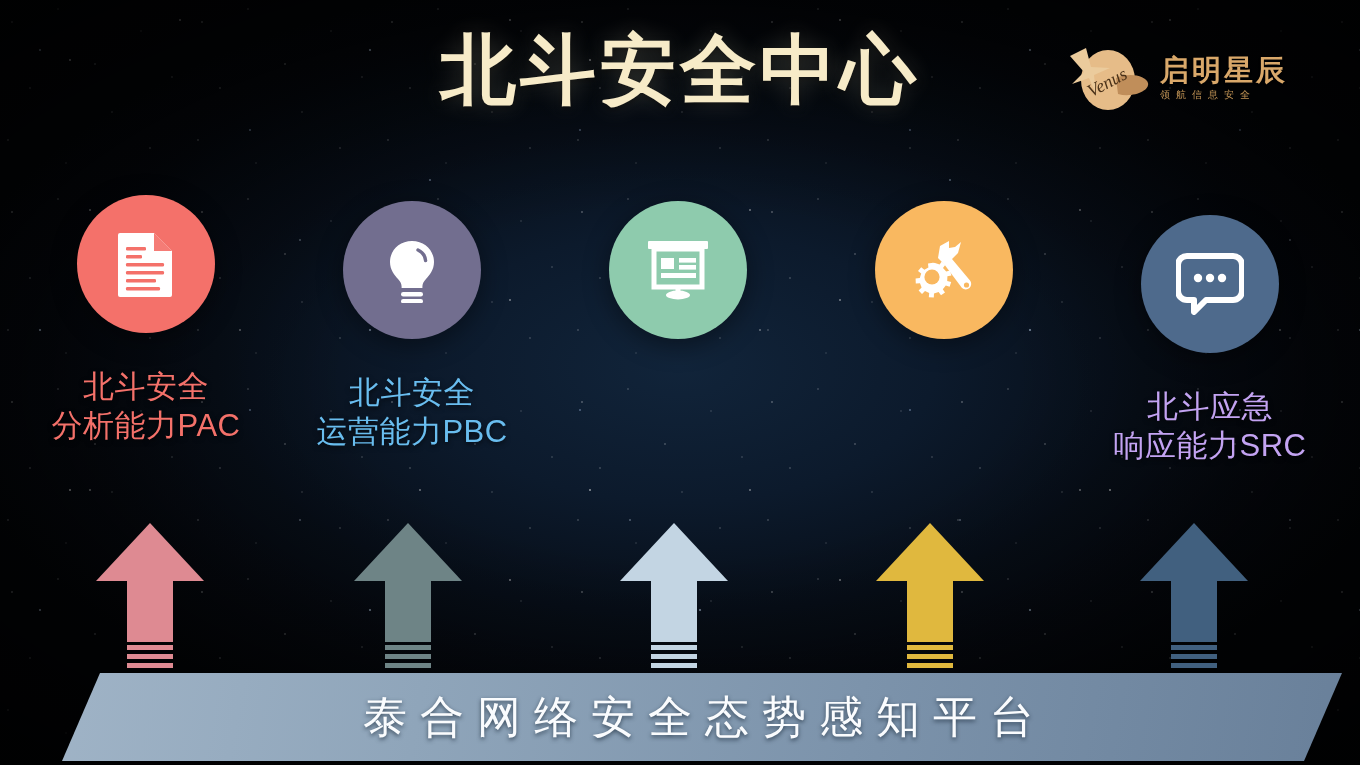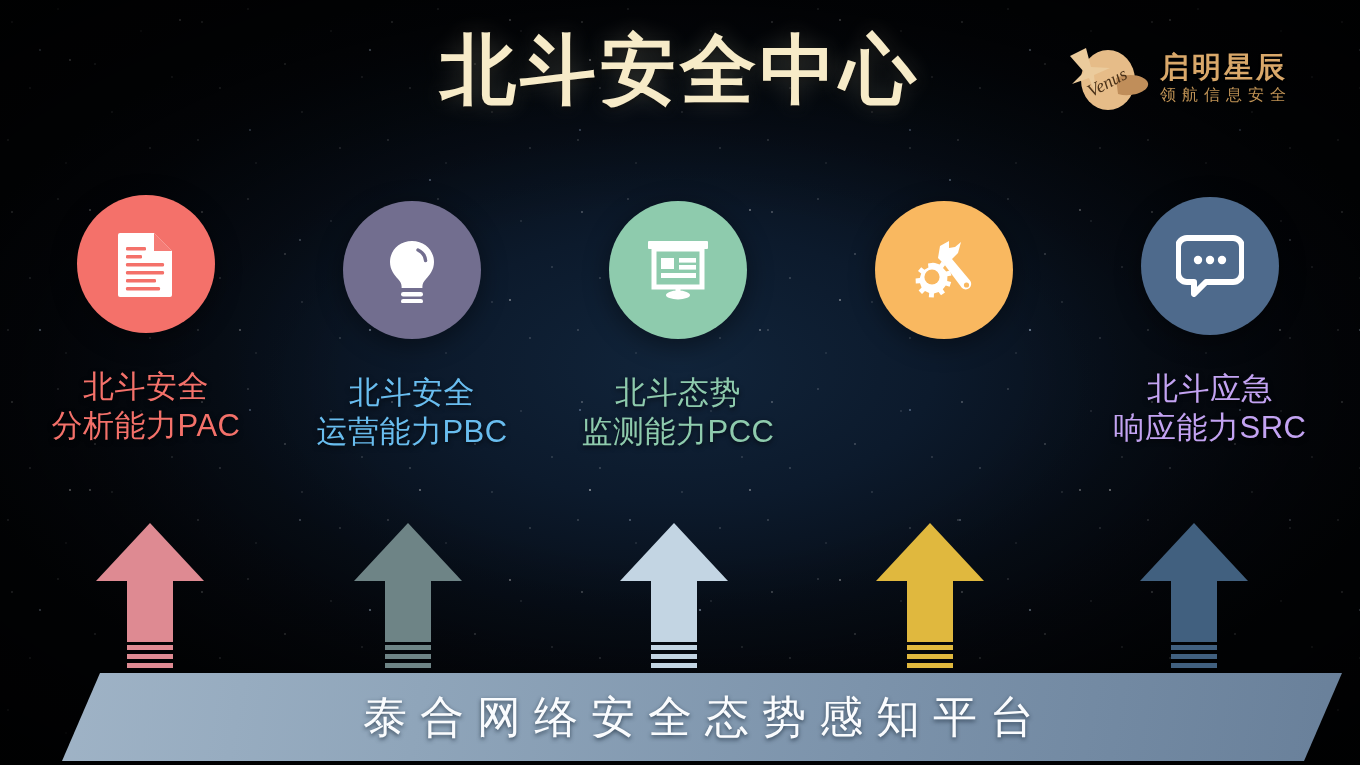--- a/index.html
+++ b/index.html
@@ -66,21 +66,21 @@
     position:absolute;left:1058px;top:34px;width:252px;height:88px;
     display:flex;align-items:center;gap:10px;
   }
   .logo-mark{position:relative;width:92px;height:80px;flex:0 0 auto;}
   .logo-text{display:flex;flex-direction:column;gap:5px;}
   .logo-cn{
     font-size:29px;font-weight:700;letter-spacing:3px;color:#D9A86A;
     text-shadow:0 1px 2px rgba(0,0,0,.6);line-height:1;
   }
   .logo-sub{
-    font-size:16px;letter-spacing:6px;color:#C09355;line-height:1;
+    font-size:10px;letter-spacing:6px;color:#C09355;line-height:1;
   }
 
   
   .pillars{position:absolute;left:0;top:195px;width:1360px;height:300px;}
   .pillar{position:absolute;top:0;width:272px;text-align:center;}
   .circle{
     width:138px;height:138px;border-radius:50%;
     margin:0 auto;display:flex;align-items:center;justify-content:center;
     box-shadow:0 6px 26px rgba(0,0,0,.42);
   }
@@ -187,36 +187,34 @@
           <rect x="2" y="2" width="60" height="8" rx="1" fill="#fff"></rect>
           <path d="M8 10 h48 v38 H8 z" fill="none" stroke="#fff" stroke-width="5"></path>
           <rect x="15" y="19" width="13" height="11" fill="#fff"></rect>
           <rect x="33" y="19" width="17" height="4.6" fill="#fff"></rect>
           <rect x="33" y="26" width="17" height="4.6" fill="#fff"></rect>
           <rect x="15" y="34" width="35" height="5" fill="#fff"></rect>
           <rect x="29.5" y="48" width="5" height="6" fill="#fff"></rect>
           <ellipse cx="32" cy="56" rx="12" ry="4.4" fill="#fff"></ellipse>
         </svg>
       </div>
-      <div class="plabel" style="color:#8ECBAD">北斗态势
-监测能力PCC</div>
     </div>
 
     <div class="pillar" style="left:808px;top:6px">
       <div class="circle" style="background:#F9B860">
         <svg width="66" height="62" viewBox="0 0 66 62" aria-hidden="true">
           <path d="M38 2 L29 7 L27 19 L33 25 L51 49 a5.5 5.5 0 0 0 8-7.5 L41 20 L47 14 L50 3 L44 8 L38 9 z" fill="#fff"></path>
           <circle cx="55.5" cy="46" r="2.6" fill="#F9B860"></circle>
           <path d="M24 24 l4.6 1.6 2.2-3.2 3.6 3.4 -2.4 3.2 3.2 3.6 3.8-1 1.4 4.8 -4 .8 -.2 4.8 4 1 -1.6 4.8 -3.8-1.2 -3 3.6 2.2 3.4 -4 2.6 -2.4-3.2 -4.6 1.4 -.2 4.2 -5 -.4 .4-4.2 -4.2-2 -3 3 -3.4-3.6 3-2.8 -1.6-4.4 -4.2.2 -.2-5 4.2-.4 1.4-4.4 -3.2-2.6 3.2-3.8 3.2 2.6 4-2.2 -.4-4.2 5-.6z" fill="#fff"></path>
           <circle cx="21" cy="38" r="7.6" fill="#F9B860"></circle>
         </svg>
       </div>
     </div>
 
-    <div class="pillar" style="left:1074px;top:2px">
+    <div class="pillar" style="left:1074px;top:20px">
       <div class="circle" style="background:#4E6A8C">
         <svg width="68" height="62" viewBox="0 0 68 62" aria-hidden="true">
           <path d="M11 3 h46 a9 9 0 0 1 9 9 v26 a9 9 0 0 1 -9 9 H30 L18 59 V47 h-7 a9 9 0 0 1 -9 -9 V12 a9 9 0 0 1 9 -9 z" fill="none" stroke="#fff" stroke-width="6" stroke-linejoin="round"></path>
           <circle cx="22" cy="25" r="4.2" fill="#fff"></circle>
           <circle cx="34" cy="25" r="4.2" fill="#fff"></circle>
           <circle cx="46" cy="25" r="4.2" fill="#fff"></circle>
         </svg>
       </div>
       <div class="plabel" style="color:#C3A3F2">北斗应急
 响应能力SRC</div>

